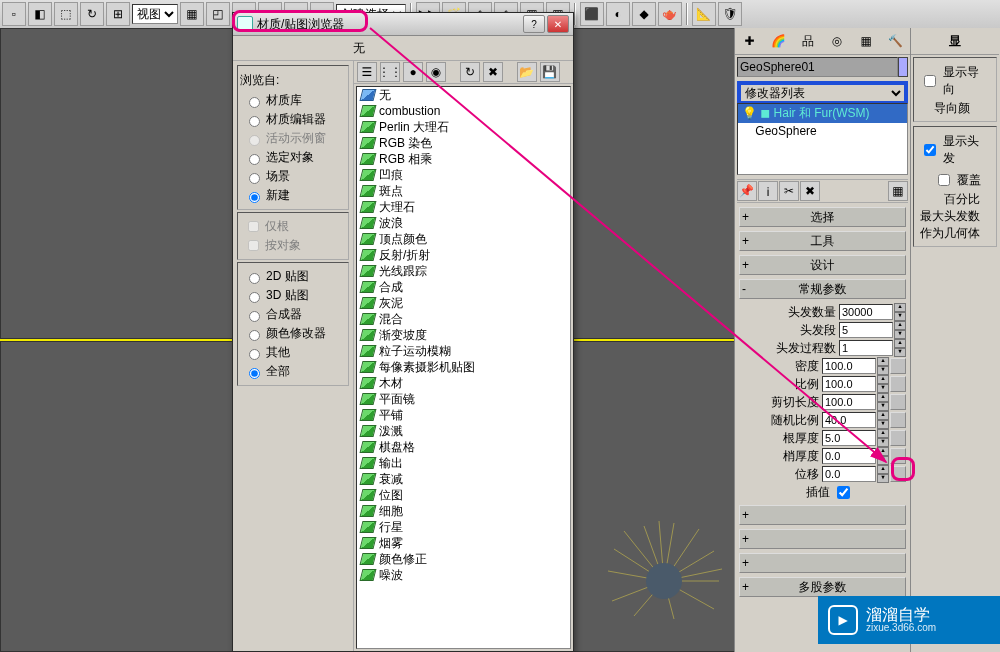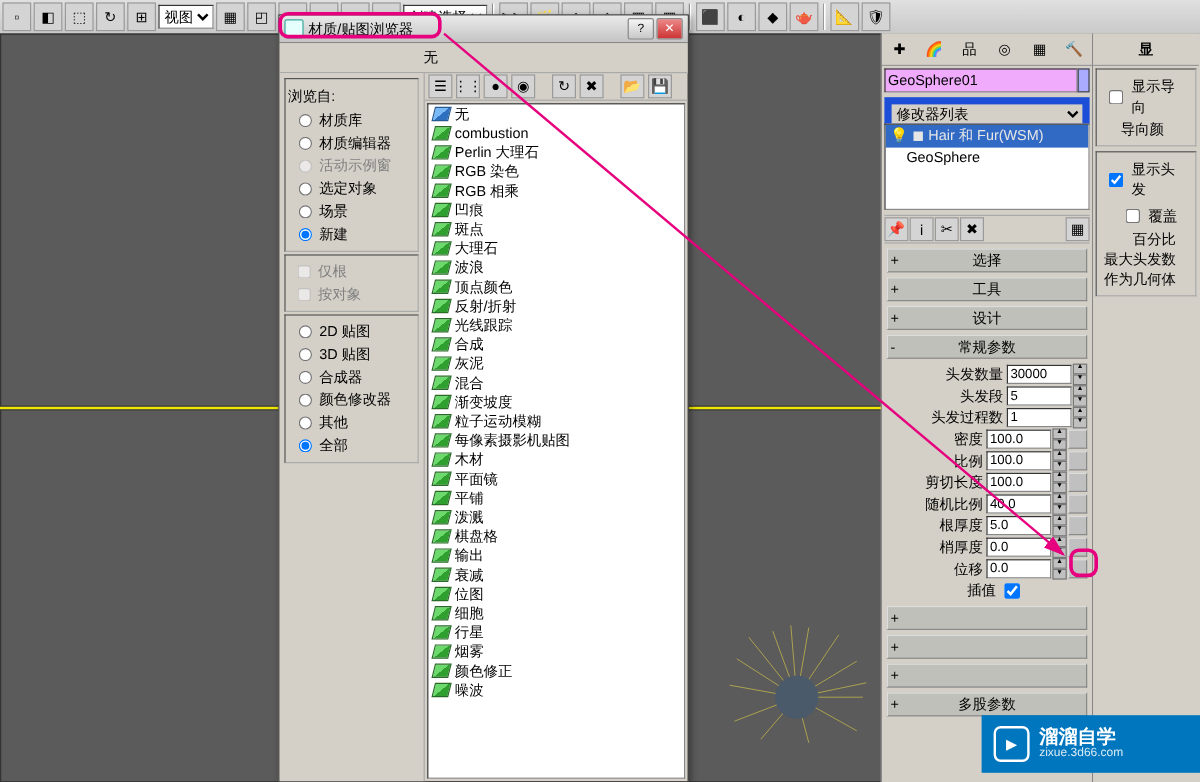--- a/index.html
+++ b/index.html
@@ -14,27 +14,27 @@
   .viewport{background:#5B5B5B;border:1px solid #333;position:relative}
   .viewport.active{outline:2px solid #F0E800}
   .hair-ball{position:absolute;right:10px;bottom:30px;width:120px;height:100px;pointer-events:none}
   
   .cmd-panel{position:absolute;top:28px;right:0;width:265px;height:624px;background:#D4D0C8;border-left:1px solid #888;display:flex}
   .cmd-col{width:175px;height:100%;background:#D4D0C8;display:flex;flex-direction:column;border-right:1px solid #888}
   .cmd-col2{width:88px;height:100%;background:#D4D0C8;display:flex;flex-direction:column}
   .cmd-tabs{height:26px;display:flex;align-items:center;justify-content:space-around;border-bottom:1px solid #999}
   .tab-icn{width:20px;height:20px;display:flex;align-items:center;justify-content:center}
   .name-field{display:flex;margin:2px}
-  .name-field input{flex:1;font-size:12px;height:16px;background:#f0abfc;border:1px inset #888}
+  .name-field input{flex:1;font-size:12px;height:16px;background:#a3a3a3;border:1px inset #888}
   .color-sw{width:18px;height:18px;background:#aaaaff;border:1px solid #444}
   .drop{margin:2px;height:18px}
-  .drop select{width:100%;font-size:12px;background:#D4D0C8;border:6px solid #1d4ed8}
+  .drop select{width:100%;font-size:12px;background:#D4D0C8;border:4px solid #1d4ed8}
   .stack{margin:2px;height:70px;background:#fff;border:1px inset #888;overflow:hidden}
   .stack-item{padding:1px 4px;font-size:12px}
-  .stack-item.sel{background:#316AC5;color:#e5e5e5}
+  .stack-item.sel{background:#316AC5;color:#5eead4}
   .stack-tools{height:22px;display:flex;align-items:center;gap:1px;border-top:1px solid #aaa;border-bottom:1px solid #aaa;margin:2px 2px}
   .rollout-hdr{height:18px;background:#C0C0BA;border:1px outset #ddd;margin:2px 4px;display:flex;align-items:center;justify-content:center;position:relative}
   .rollout-hdr .plus{position:absolute;left:2px}
   .params{margin:0 2px;padding:2px 2px}
   .param-row{display:flex;align-items:center;justify-content:flex-end;height:18px;gap:1px}
   .param-row .lbl{text-align:right;padding-right:2px}
   .num-input{width:48px;height:14px;background:#fff;border:1px inset #888;font-size:11px;text-align:left;padding:0 2px}
   .spin{display:flex;flex-direction:column}
   .spin b{width:10px;height:7px;background:#c0c0c0;border:1px solid #777;font-size:6px;line-height:5px;text-align:center}
   .map-btn{width:14px;height:14px;background:#c0c0c0;border:1px outset #ddd;display:flex;align-items:center;justify-content:center}
@@ -45,37 +45,37 @@
   .dlg{position:absolute;top:12px;left:232px;width:340px;height:638px;background:#D4D0C8;border:1px solid #2a2a2a;box-shadow:2px 2px 6px rgba(0,0,0,.4);display:flex;flex-direction:column;z-index:5}
   .dlg-title{height:22px;background:linear-gradient(#eaeaea,#c4c4c4);display:flex;align-items:center;padding:0 4px;border-bottom:1px solid #888}
   .dlg-title .ticon{width:14px;height:14px;border:1px solid #3aa89c;border-radius:2px;background:#e4fffc;margin-right:4px}
   .dlg-title .tlabel{flex:1;font-size:12px}
   .dlg-title .wbtn{width:20px;height:16px;background:linear-gradient(#f5f5f5,#c8c8c8);border:1px solid #888;border-radius:2px;margin-left:2px;display:flex;align-items:center;justify-content:center;font-size:10px}
   .dlg-title .wbtn.close{background:linear-gradient(#e88,#c33);color:#fff}
   .dlg-sample{height:24px;background:#D4D0C8;display:flex;align-items:center;padding-left:120px;border-bottom:1px solid #aaa}
   .dlg-row{display:flex;flex:1;min-height:0}
   .dlg-left{width:116px;background:#D4D0C8;padding:2px;overflow:hidden}
   .grp-title{padding:2px 0}
-  .radio-row{display:flex;align-items:flex-start;gap:3px;padding:1px 4px}
+  .radio-row{display:flex;align-items:center;gap:3px;padding:1px 4px}
   .radio-row input{width:11px;height:11px}
   .dim{color:#808080}
   .dlg-main{flex:1;display:flex;flex-direction:column;border-left:1px solid #aaa;min-width:0}
   .dlg-tools{height:22px;display:flex;align-items:center;gap:3px;padding:0 3px;border-bottom:1px solid #aaa}
   .dlg-list{flex:1;background:#fff;border:1px inset #888;margin:2px;overflow-y:scroll;overflow-x:hidden}
   .dlg-list .li{display:flex;align-items:center;gap:4px;padding:0 4px;height:16px}
   .mic{width:12px;height:10px;background:linear-gradient(135deg,#6bd96b 50%,#2f9f2f 50%);border:1px solid #2a6b2a;transform:skewX(-14deg);flex-shrink:0}
   .mic.blue{background:linear-gradient(135deg,#7ab9f5 50%,#2f6fbf 50%);border-color:#25598f}
   
   .hi-box{position:absolute;border:3px solid #e6007e;border-radius:8px;pointer-events:none;z-index:10}
   .arrow-svg{position:absolute;top:0;left:0;pointer-events:none;z-index:9}
   
   .watermark{position:absolute;right:0;bottom:8px;width:172px;height:48px;background:#0076bf;color:#fff;display:flex;align-items:center;gap:8px;padding-left:10px;z-index:20}
   .watermark .play{width:26px;height:26px;border:2px solid #fff;border-radius:6px;display:flex;align-items:center;justify-content:center}
   .watermark .txt{display:flex;flex-direction:column;line-height:1}
-  .watermark .big{font-size:16px;font-weight:bold}
+  .watermark .big{font-size:16px;font-weight:normal}
   .watermark .small{font-size:10px;opacity:.85}
 </style>
 </head>
 <body>
 
 <div class="app">
 
   <div class="toolbar-top">
     <div class="tb-btn">▫</div>
     <div class="tb-btn">◧</div>

